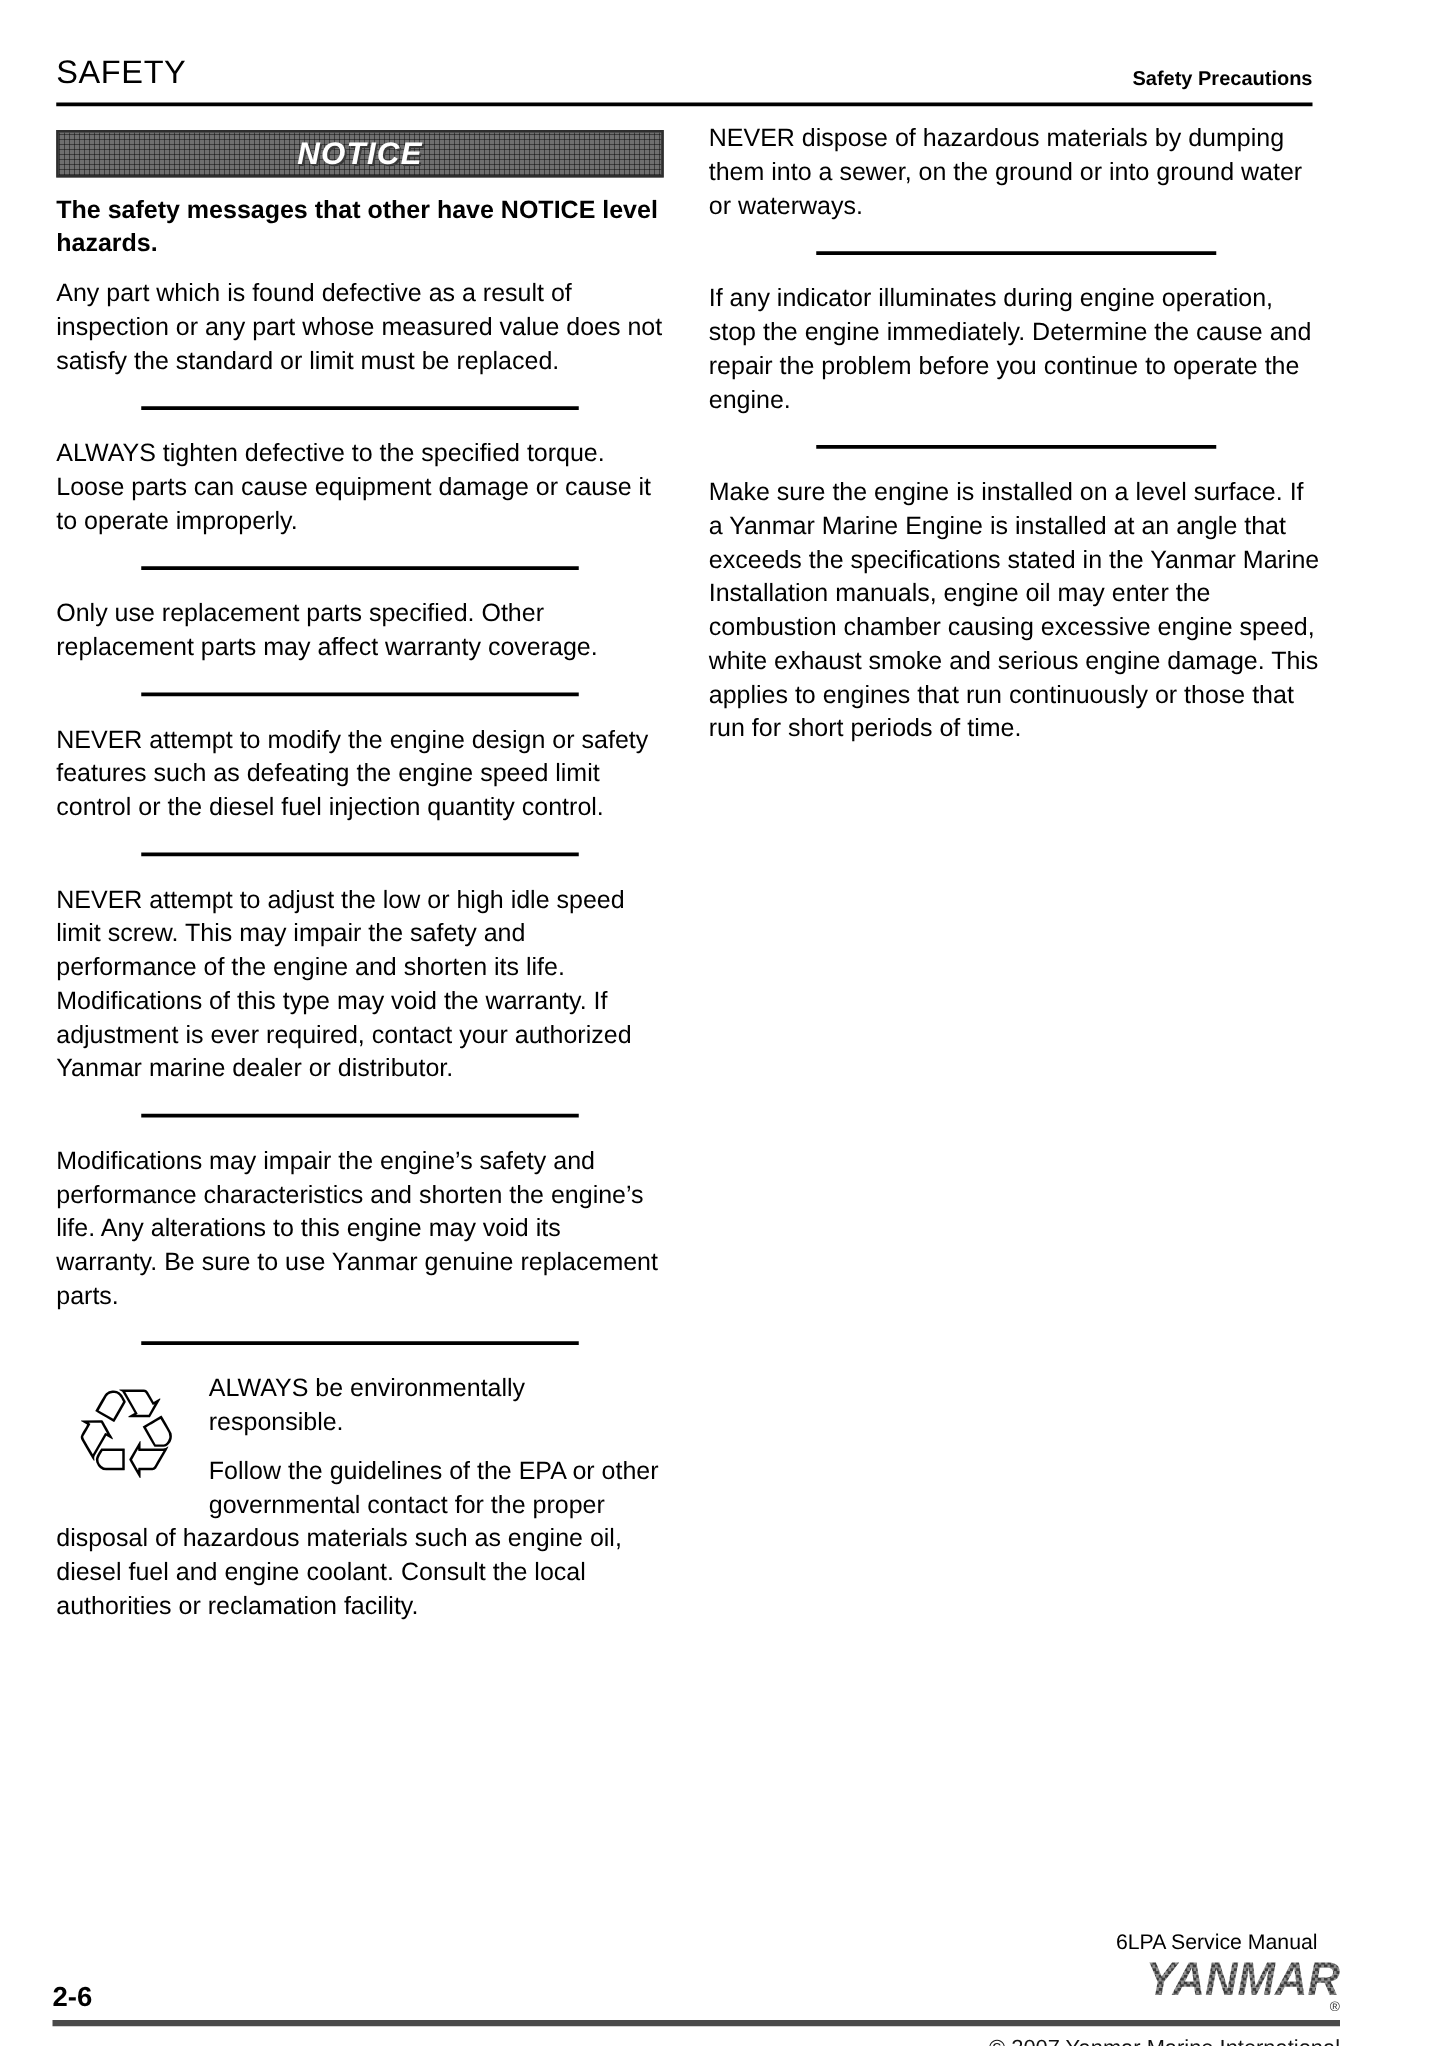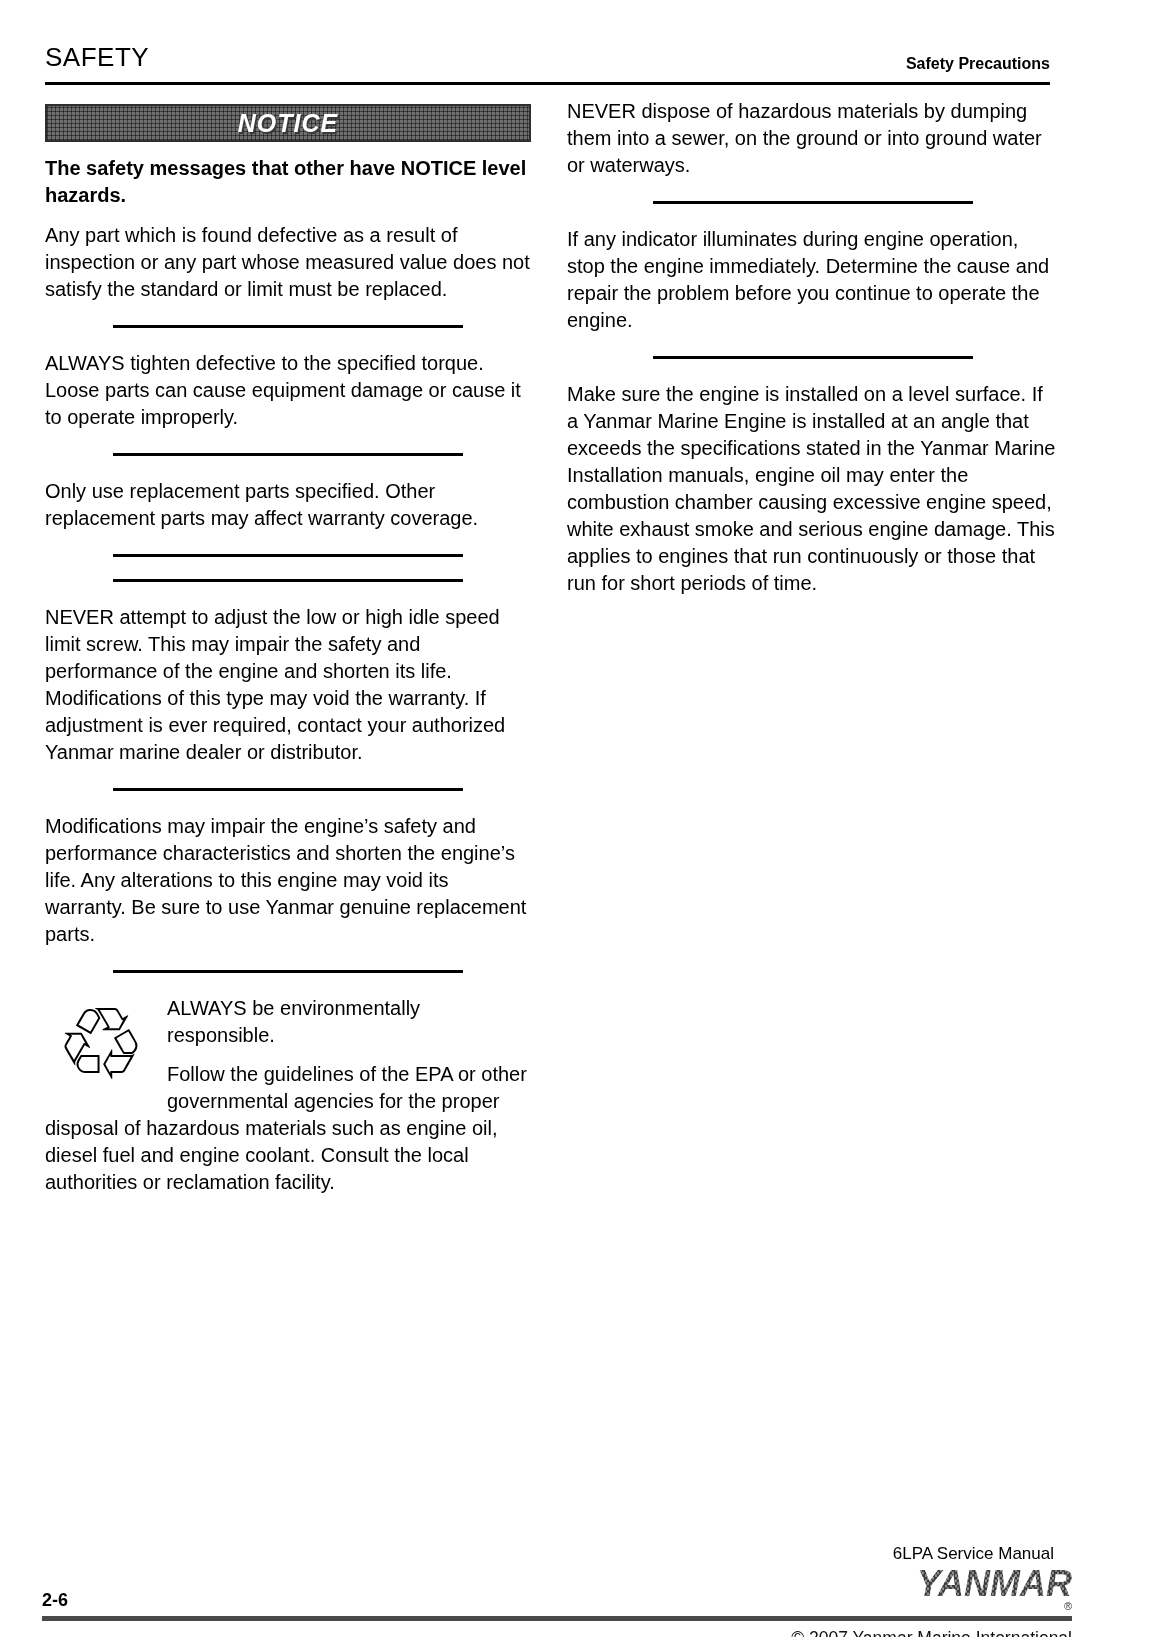--- a/index.html
+++ b/index.html
@@ -52,21 +52,21 @@
     float:left; width:112px; height:100px; margin:2px 10px 4px 0;
     font-family:"DejaVu Sans",sans-serif; font-size:100px; line-height:96px;
     text-align:center; color:#000;
   }
   .eco .para { margin-bottom:12px; }
   .eco .para:last-child { margin-bottom:0; }
 
   
   .footer { position:absolute; left:42px; top:1544px; width:1030px; }
   .footer-row { display:flex; justify-content:space-between; align-items:flex-end; }
-  .footer-page { font-size:18px; font-weight:bold; padding-bottom:3px; }
+  .footer-page { font-size:22px; font-weight:bold; padding-bottom:3px; }
   .footer-right { display:flex; align-items:flex-end;flex-direction:column; }
   .footer-manual { font-size:17px; padding-bottom:4px; margin-right:18px; }
   .brand {
     font-size:36px; font-weight:900; font-style:italic; line-height:32px;
     letter-spacing:0px; color:#4a4a4a; transform:scaleY(1.05); transform-origin:bottom;
   }
   @supports (-webkit-background-clip: text) {
     .brand {
       background:repeating-conic-gradient(#3c3c3c 0% 25%, #8f8f8f 0% 50%);
       background-size:5px 5px;
@@ -95,30 +95,31 @@
       <span>NOTICE</span>
     </div>
     <div class="notice-heading para">The safety messages that other have NOTICE level hazards.</div>
 
     <p class="para">Any part which is found defective as a result of inspection or any part whose measured value does not satisfy the standard or limit must be replaced.</p>
     <div class="sep"></div>
     <p class="para">ALWAYS tighten defective to the specified torque. Loose parts can cause equipment damage or cause it to operate improperly.</p>
     <div class="sep"></div>
     <p class="para">Only use replacement parts specified. Other replacement parts may affect warranty coverage.</p>
     <div class="sep"></div>
+    <p class="para">NEVER attempt to modify the engine design or safety features such as defeating the engine speed limit control or the diesel fuel injection quantity control.</p>
     <div class="sep"></div>
     <p class="para">NEVER attempt to adjust the low or high idle speed limit screw. This may impair the safety and performance of the engine and shorten its life. Modifications of this type may void the warranty. If adjustment is ever required, contact your authorized Yanmar marine dealer or distributor.</p>
     <div class="sep"></div>
     <p class="para">Modifications may impair the engine’s safety and performance characteristics and shorten the engine’s life. Any alterations to this engine may void its warranty. Be sure to use Yanmar genuine replacement parts.</p>
     <div class="sep"></div>
 
     <div class="eco">
       <div class="recycle">♲</div>
       <p class="para">ALWAYS be environmentally responsible.</p>
-      <p class="para">Follow the guidelines of the EPA or other governmental agencies for the proper disposal of hazardous materials such as engine oil, diesel fuel and engine coolant. Consult the local authorities or reclamation facility.</p>
+      <p class="para">Follow the guidelines of the EPA or other governmental contact for the proper disposal of hazardous materials such as engine oil, diesel fuel and engine coolant. Consult the local authorities or reclamation facility.</p>
     </div>
   </div>
 
   <div class="col col-right">
     <p class="para">NEVER dispose of hazardous materials by dumping them into a sewer, on the ground or into ground water or waterways.</p>
     <div class="sep"></div>
     <p class="para">If any indicator illuminates during engine operation, stop the engine immediately. Determine the cause and repair the problem before you continue to operate the engine.</p>
     <div class="sep"></div>
     <p class="para">Make sure the engine is installed on a level surface. If a Yanmar Marine Engine is installed at an angle that exceeds the specifications stated in the Yanmar Marine Installation manuals, engine oil may enter the combustion chamber causing excessive engine speed, white exhaust smoke and serious engine damage. This applies to engines that run continuously or those that run for short periods of time.</p>
   </div>

